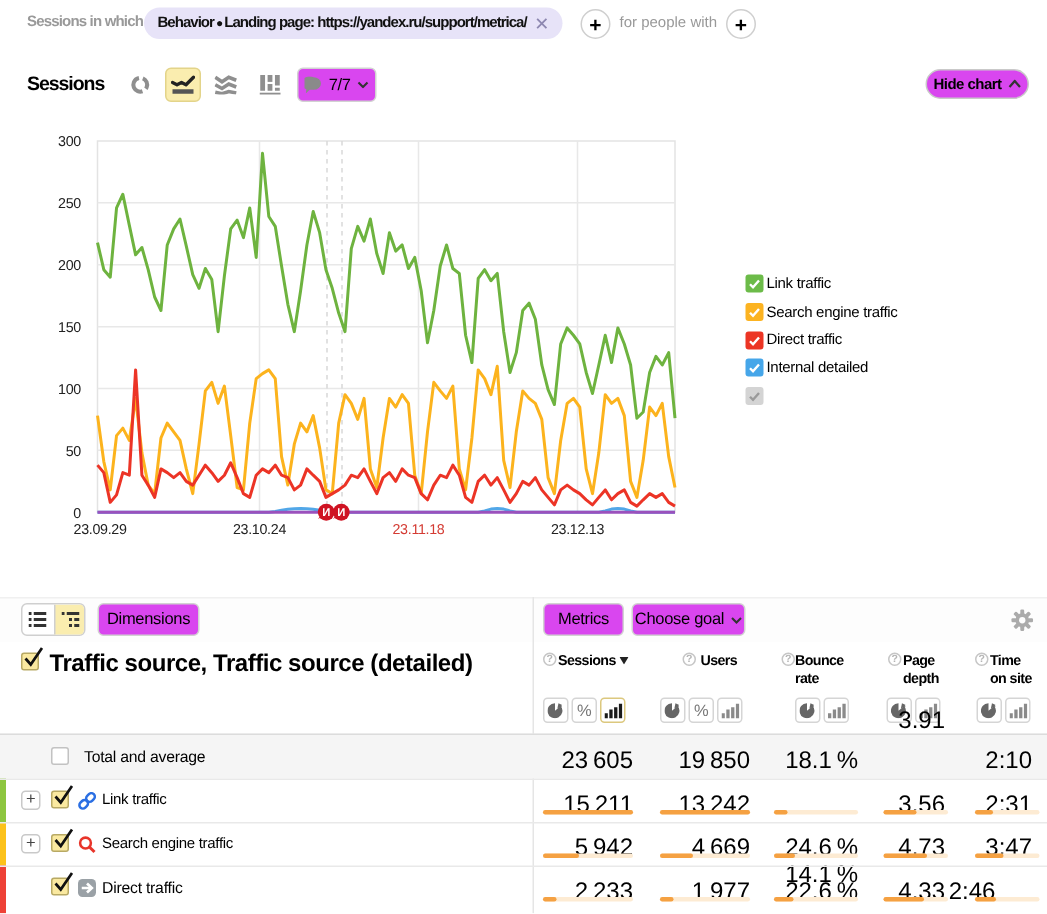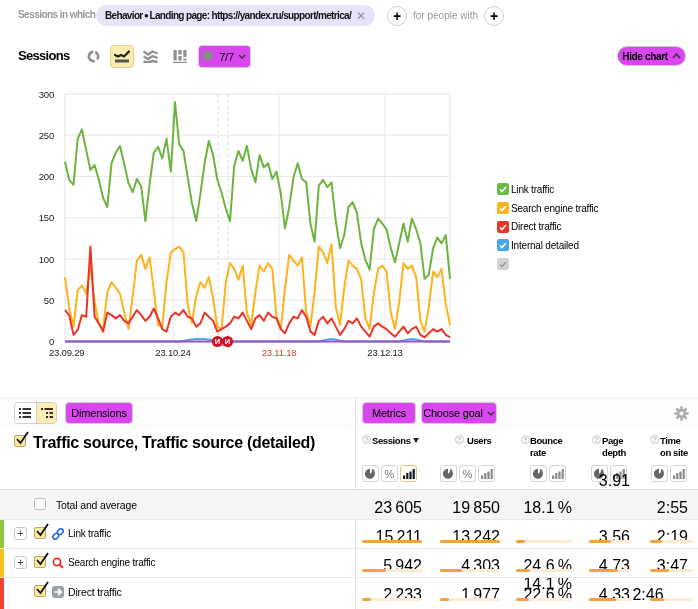--- a/index.html
+++ b/index.html
@@ -320,40 +320,40 @@
       </svg>
     </div>
 
   <div class="abs" style="left:0; top:489px; width:698px; height:30px; background:#f5f5f5; border-top:1px solid #dcdcdc;"></div>
   <div class="ck" style="left:34px; top:498px; background:#fff; border:1px solid #c2c2c2;"></div>
   <div class="abs" style="left:56px; top:499px; font-size:10.5px; letter-spacing:-0.15px;">Total and average</div>
   <div class="num" style="left:340px; top:499px; width:82px;">23 605</div>
   <div class="num" style="left:420px; top:499px; width:80px;">19 850</div>
   <div class="num" style="left:490px; top:499px; width:82px;">18.1 %</div>
   <div class="num" style="left:550px; top:472px; width:80px;">3.91</div>
-  <div class="num" style="left:608px; top:499px; width:80px;">2:55</div>
+  <div class="num" style="left:608px; top:499px; width:80px;">2:10</div>
 
   <div class="abs" style="left:0; top:519px; width:4px; height:29px; background:#8dc63f;"></div>
   <div class="abs" style="left:14px; top:527px; width:13px; height:13px; border:1px solid #c9c9c9; border-radius:3px; background:#fff; text-align:center; line-height:11px; font-size:11px; color:#444;">+</div>
   <div class="ck" style="left:34px; top:527px; background:#fae9a0; border:1px solid #b8a964;"></div>
   <svg class="abs" style="left:36px; top:523px;" width="13" height="14" viewBox="0 0 13 14">
       <polyline points="1,8 4.5,12 12,1" fill="none" stroke="#111" stroke-width="1.8"></polyline>
     </svg>
   <svg class="abs" style="left:52px; top:528px;" width="12" height="12" viewBox="0 0 12 12">
     <g stroke="#2b6fe3" stroke-width="1.7" fill="none" transform="rotate(-45 6 6)">
       <rect x="-0.2" y="3.7" width="6.2" height="4.6" rx="2.3"></rect>
       <rect x="6.2" y="3.7" width="6.2" height="4.6" rx="2.3"></rect>
     </g>
   </svg>
   <div class="abs" style="left:68px; top:528px; font-size:10px; letter-spacing:-0.2px; white-space:nowrap;">Link traffic</div>
   <div class="num" style="left:340px; top:528px; width:82px;">15 211</div>
   <div class="num" style="left:420px; top:528px; width:80px;">13 242</div>
   <div class="num" style="left:490px; top:528px; width:82px;margin-top:47px;">14.1 %</div>
   <div class="num" style="left:550px; top:528px; width:80px;">3.56</div>
-  <div class="num" style="left:608px; top:528px; width:80px;">2:19</div>
+  <div class="num" style="left:608px; top:528px; width:80px;">2:31</div>
   <div class="bar" style="left:362px; top:540px; width:60px;">
       <i style="width:100%;"></i>
     </div>
   <div class="bar" style="left:440px; top:540px; width:60px;">
       <i style="width:100%;"></i>
     </div>
   <div class="bar" style="left:516px; top:540px; width:56px;">
       <i style="width:16%;"></i>
     </div>
   <div class="bar" style="left:589px; top:540px; width:43px;">
@@ -369,21 +369,21 @@
   <div class="ck" style="left:34px; top:556px; background:#fae9a0; border:1px solid #b8a964;"></div>
   <svg class="abs" style="left:36px; top:552px;" width="13" height="14" viewBox="0 0 13 14">
       <polyline points="1,8 4.5,12 12,1" fill="none" stroke="#111" stroke-width="1.8"></polyline>
     </svg>
   <svg class="abs" style="left:52px; top:557px;" width="12" height="12" viewBox="0 0 12 12">
     <circle cx="5" cy="5" r="3.6" fill="none" stroke="#e8352a" stroke-width="1.7"></circle>
     <line x1="7.8" y1="7.8" x2="11" y2="11" stroke="#e8352a" stroke-width="2"></line>
   </svg>
   <div class="abs" style="left:68px; top:557px; font-size:10px; letter-spacing:-0.2px; white-space:nowrap;">Search engine traffic</div>
   <div class="num" style="left:340px; top:557px; width:82px;">5 942</div>
-  <div class="num" style="left:420px; top:557px; width:80px;">4 303</div>
+  <div class="num" style="left:420px; top:557px; width:80px;">4 669</div>
   <div class="num" style="left:490px; top:557px; width:82px;">24.6 %</div>
   <div class="num" style="left:550px; top:557px; width:80px;">4.73</div>
   <div class="num" style="left:608px; top:557px; width:80px;">3:47</div>
   <div class="bar" style="left:362px; top:569px; width:60px;">
       <i style="width:40%;"></i>
     </div>
   <div class="bar" style="left:440px; top:569px; width:60px;">
       <i style="width:36%;"></i>
     </div>
   <div class="bar" style="left:516px; top:569px; width:56px;">

